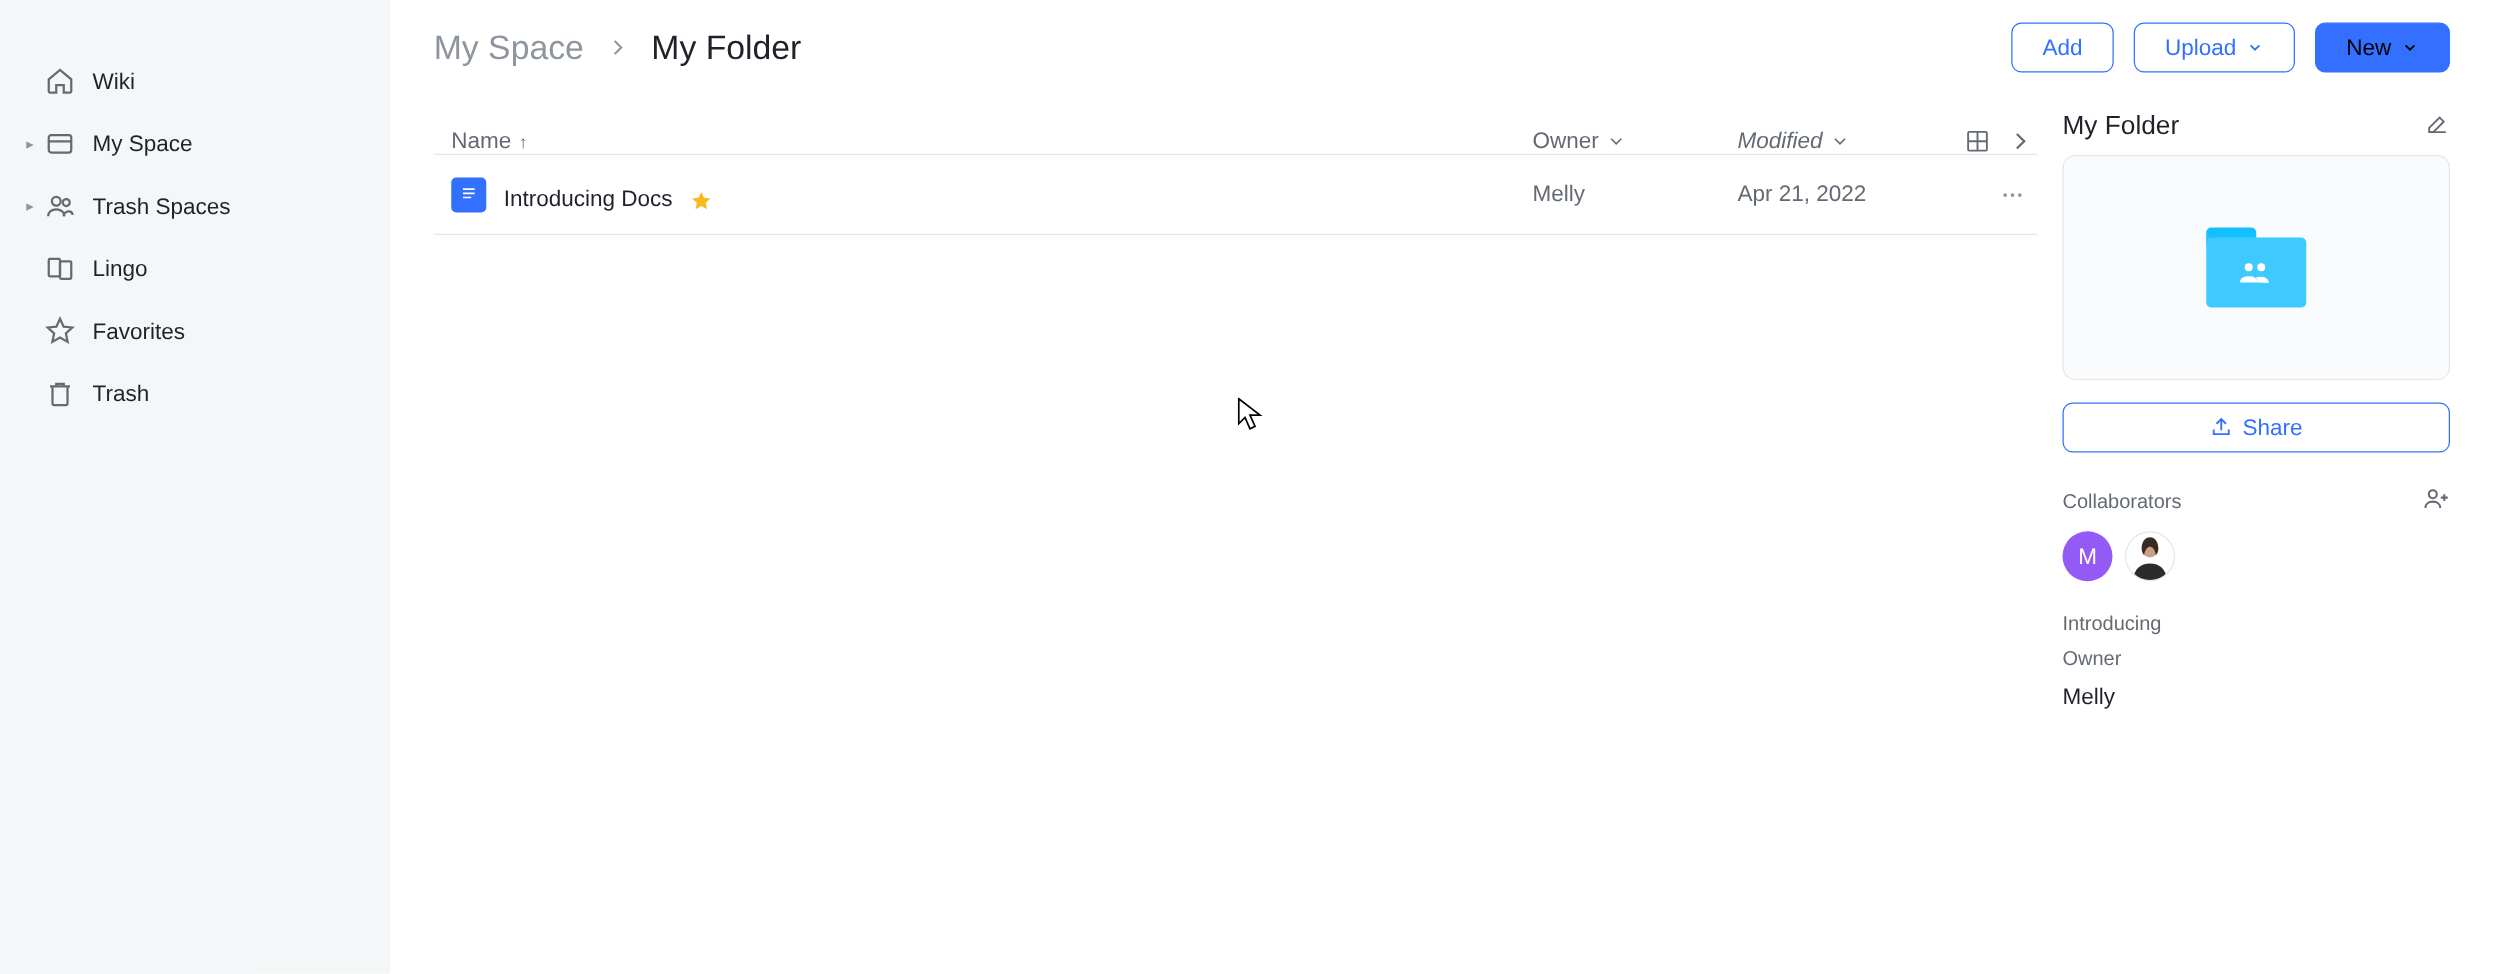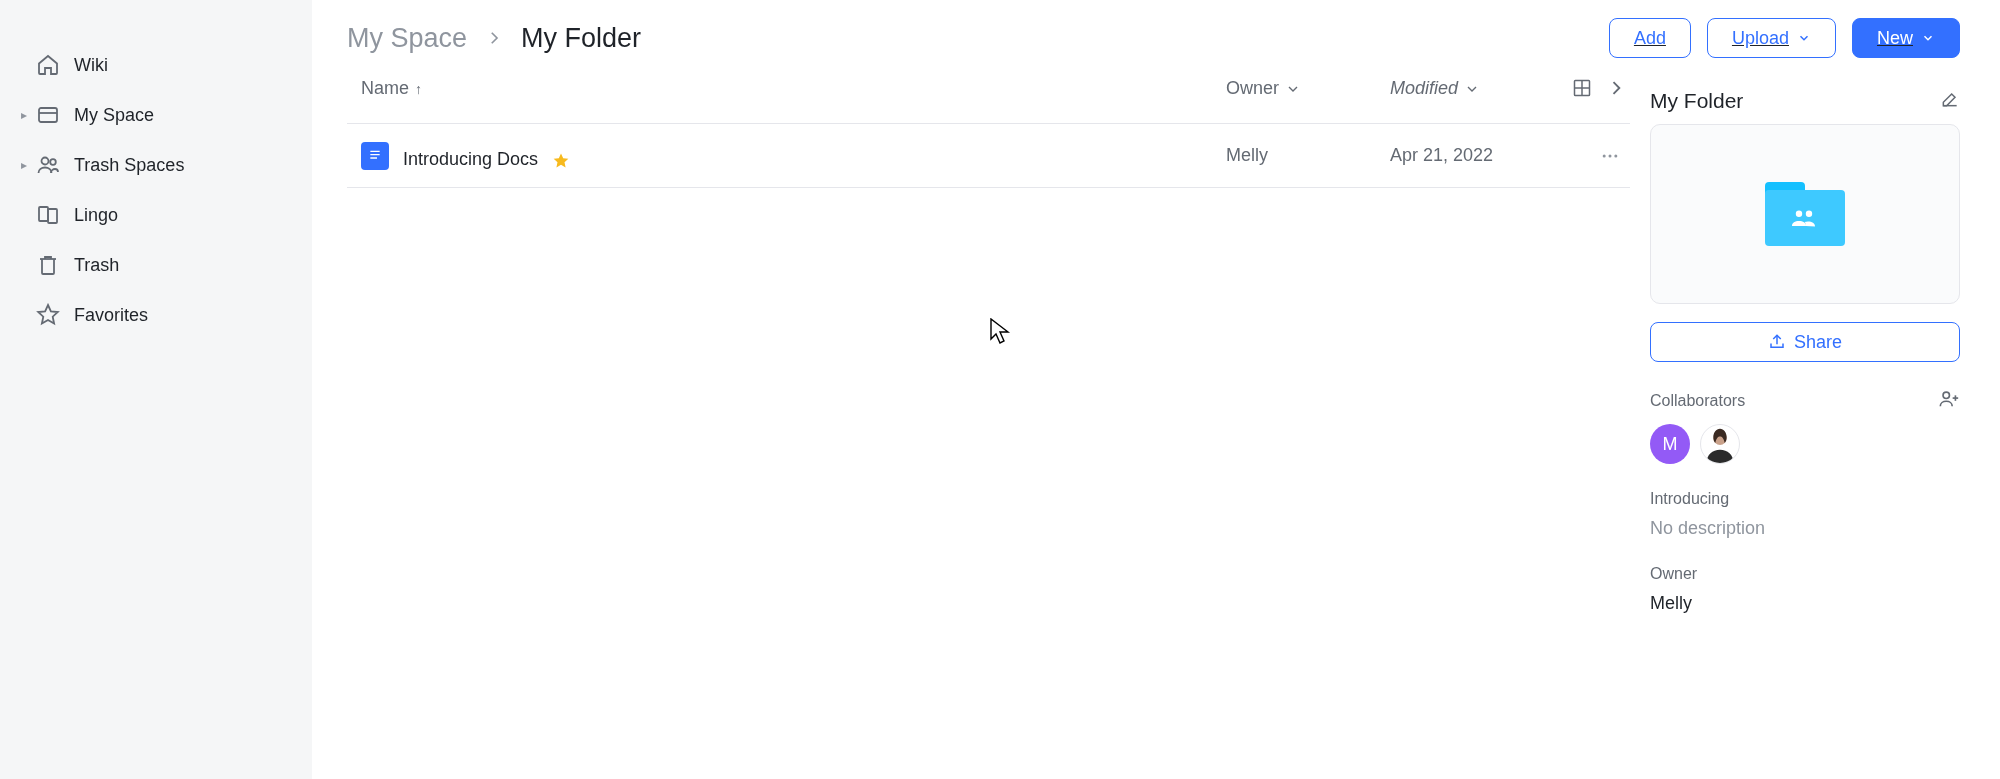--- a/index.html
+++ b/index.html
@@ -68,59 +68,59 @@
   .breadcrumb {
     display: flex;
     align-items: center;
     font-size: 27px;
     gap: 18px;
   }
   .crumb-parent { color: #8f959e; cursor: pointer; }
   .crumb-sep { color: #8f959e; display:flex; align-items:center;}
   .crumb-sep svg { width:18px; height:18px;}
   .crumb-current { color: #1f2329; font-weight: 500; }
-  .header-actions { display: flex; gap: 16px; text-decoration: underline; }
+  .header-actions { display: flex; gap: 16px; }
   .btn {
     height: 40px;
     border-radius: 8px;
     padding: 0 24px;
     display: flex;
     align-items: center;
     justify-content: center;
     cursor: pointer;
     font-size: 18px;
     gap: 8px;
   }
   .btn-outline {
     border: 1.5px solid #3370ff;
     color: #3370ff;
     background: #fff;
   }
   .btn-primary {
     background: #3370ff;
-    color: #ffffff;
+    color: #000000;
     border: 1.5px solid #3370ff;
   }
   .btn svg { width: 14px; height: 14px; }
 
   
   .content-row {
     display: flex;
     flex: 1;
     padding: 0 40px 0 0;
   }
 
   
   .file-list {
     flex: 1;
     padding-left: 35px;
   }
   .table-header {
     display: flex;
-    align-items: flex-start;
+    align-items: flex-end;
     height: 46px;
     border-bottom: 1px solid #e5e6eb;
     color: #646a73;
     font-size: 18px;
   }
   .col-name   { flex: 1; padding-left: 14px; display:flex; align-items:center; gap:6px;}
   .col-owner  { width: 164px; display:flex; align-items:center; gap:6px;}
   .col-modified { width: 170px; display:flex; align-items:center; gap:6px;font-style:italic;}
   .col-tools  { width: 70px; display:flex; justify-content: flex-end; align-items:center; gap:14px; padding-right: 4px;}
   .sort-arrow { font-size: 14px; }
@@ -273,36 +273,36 @@
             <rect x="12" y="6" width="9" height="14" rx="1"></rect>
           </svg>
       </span>
       <span class="sidebar-label">Lingo</span>
     </div>
 
     <div class="sidebar-item">
       <span class="tree-chevron"></span>
       <span class="sidebar-icon">
         <svg viewBox="0 0 24 24" fill="none" stroke="currentColor" stroke-width="1.8">
+            <path d="m12 2 2.9 6.3 6.9.7-5.1 4.7 1.4 6.8L12 17l-6.1 3.5 1.4-6.8L2.2 9l6.9-.7z"></path>
+          </svg>
+      </span>
+      <span class="sidebar-label">Favorites</span>
+    </div>
+
+    <div class="sidebar-item">
+      <span class="tree-chevron"></span>
+      <span class="sidebar-icon">
+        <svg viewBox="0 0 24 24" fill="none" stroke="currentColor" stroke-width="1.8">
             <path d="M4 6h16"></path>
             <path d="M9 6V4h6v2"></path>
             <path d="M6 6v14a1 1 0 0 0 1 1h10a1 1 0 0 0 1-1V6"></path>
           </svg>
       </span>
       <span class="sidebar-label">Trash</span>
-    </div>
-
-    <div class="sidebar-item">
-      <span class="tree-chevron"></span>
-      <span class="sidebar-icon">
-        <svg viewBox="0 0 24 24" fill="none" stroke="currentColor" stroke-width="1.8">
-            <path d="m12 2 2.9 6.3 6.9.7-5.1 4.7 1.4 6.8L12 17l-6.1 3.5 1.4-6.8L2.2 9l6.9-.7z"></path>
-          </svg>
-      </span>
-      <span class="sidebar-label">Favorites</span>
     </div>
   </aside>
 
   <main class="main">
 
     <div class="main-header">
       <div class="breadcrumb">
         <span class="crumb-parent">My Space</span>
         <span class="crumb-sep">
           <svg viewBox="0 0 24 24" fill="none" stroke="currentColor" stroke-width="2.2">
@@ -442,21 +442,20 @@
                 <circle cx="20" cy="14" r="7" fill="#c9a18a"></circle>
                 <path d="M6 40c0-9 6-14 14-14s14 5 14 14z" fill="#2b2b2b"></path>
                 <path d="M13 13c0-5 3-9 7-9s7 4 7 9c0 3-1 5-2 6-1-5-3-7-5-7s-4 2-5 7c-1-1-2-3-2-6z" fill="#3a2a22"></path>
               </svg>
           </div>
         </div>
 
         <div class="section-label">
           <span>Introducing</span>
         </div>
-        <div class="desc-text">No description</div>
 
         <div class="section-label">
           <span>Owner</span>
         </div>
         <div class="owner-name">Melly</div>
 
       </aside>
 
     </div>
   </main>

